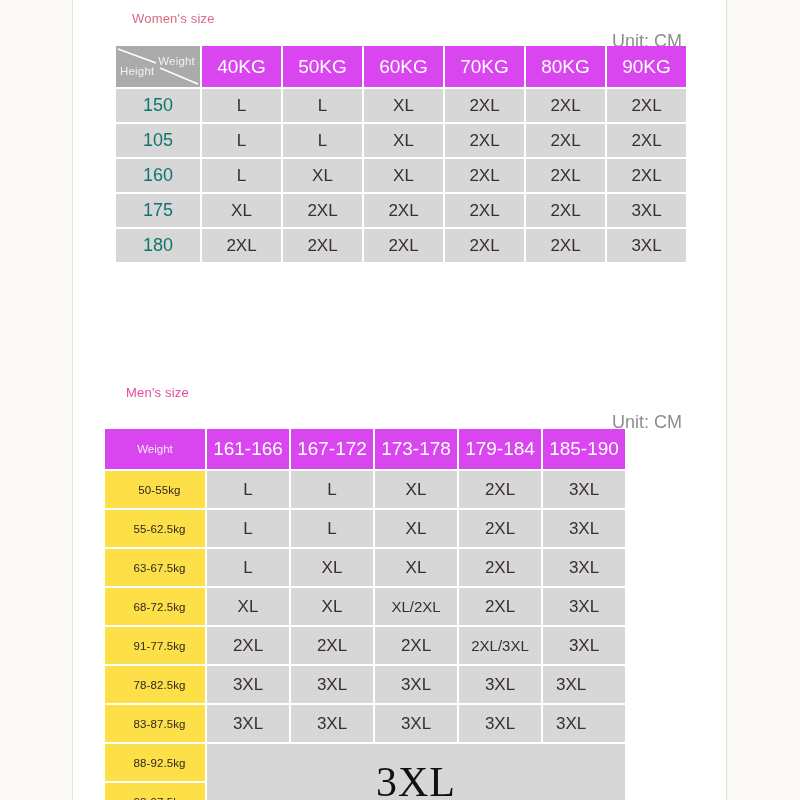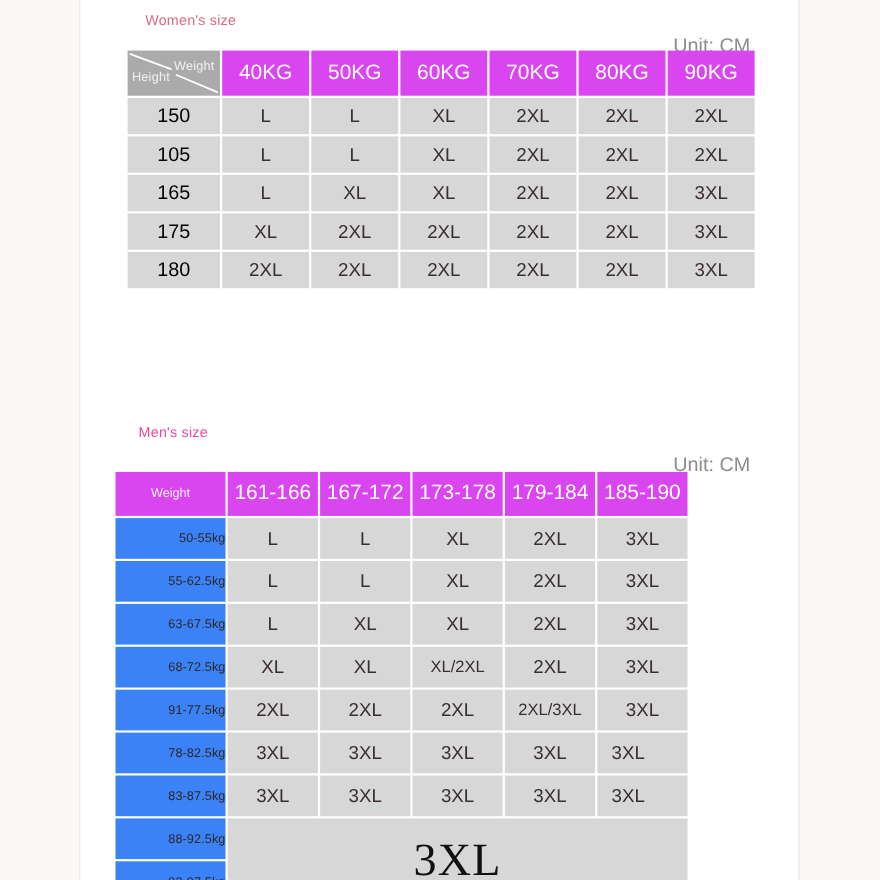--- a/index.html
+++ b/index.html
@@ -93,21 +93,21 @@
     left: 42px;
     top: 44px;
     width: 562px;
   }
   #women-table col.c0 { width: 84px; }
   #women-table col.cx { width: 79px; }
   #women-table thead td { height: 41px; }
   #women-table tbody td { height: 33px; }
   #women-table tbody td.rowhead {
     font-size: 18px;
-    color: #000000;
+    color: #0f766e;
   }
 
   
   td.corner {
     position: relative;
     background: #ababab !important;
   }
   td.corner .lbl {
     position: absolute;
     font-size: 11.5px;
@@ -123,24 +123,24 @@
   #men-table {
     left: 31px;
     top: 427px;
     width: 510px;
   }
   #men-table col.c0 { width: 100px; }
   #men-table col.cx { width: 82px; }
   #men-table thead td { height: 40px; font-size: 19px; }
   #men-table tbody td { height: 37px; font-size: 17px; }
   #men-table tbody td.rowhead {
-    background: #3b82f6;
+    background: #fde047;
     color: #2f2626;
     font-size: 11.5px;
-    text-align: right;
+    text-align: center;
     padding-left: 9px;
     letter-spacing: 0.1px;
   }
   #men-table td.smallish { font-size: 15px; }
   #men-table td.leftish { text-align: left; padding-left: 13px; }
   #men-table td.bigmerge {
     font-family: "Liberation Serif", serif;
     font-size: 42px;
     color: #111111;
     letter-spacing: 1px;
@@ -201,27 +201,27 @@
       <tr>
         <td class="rowhead">105</td>
         <td>L</td>
         <td>L</td>
         <td>XL</td>
         <td>2XL</td>
         <td>2XL</td>
         <td>2XL</td>
       </tr>
       <tr>
-        <td class="rowhead">165</td>
-        <td>L</td>
-        <td>XL</td>
-        <td>XL</td>
-        <td>2XL</td>
-        <td>2XL</td>
-        <td>3XL</td>
+        <td class="rowhead">160</td>
+        <td>L</td>
+        <td>XL</td>
+        <td>XL</td>
+        <td>2XL</td>
+        <td>2XL</td>
+        <td>2XL</td>
       </tr>
       <tr>
         <td class="rowhead">175</td>
         <td>XL</td>
         <td>2XL</td>
         <td>2XL</td>
         <td>2XL</td>
         <td>2XL</td>
         <td>3XL</td>
       </tr>

